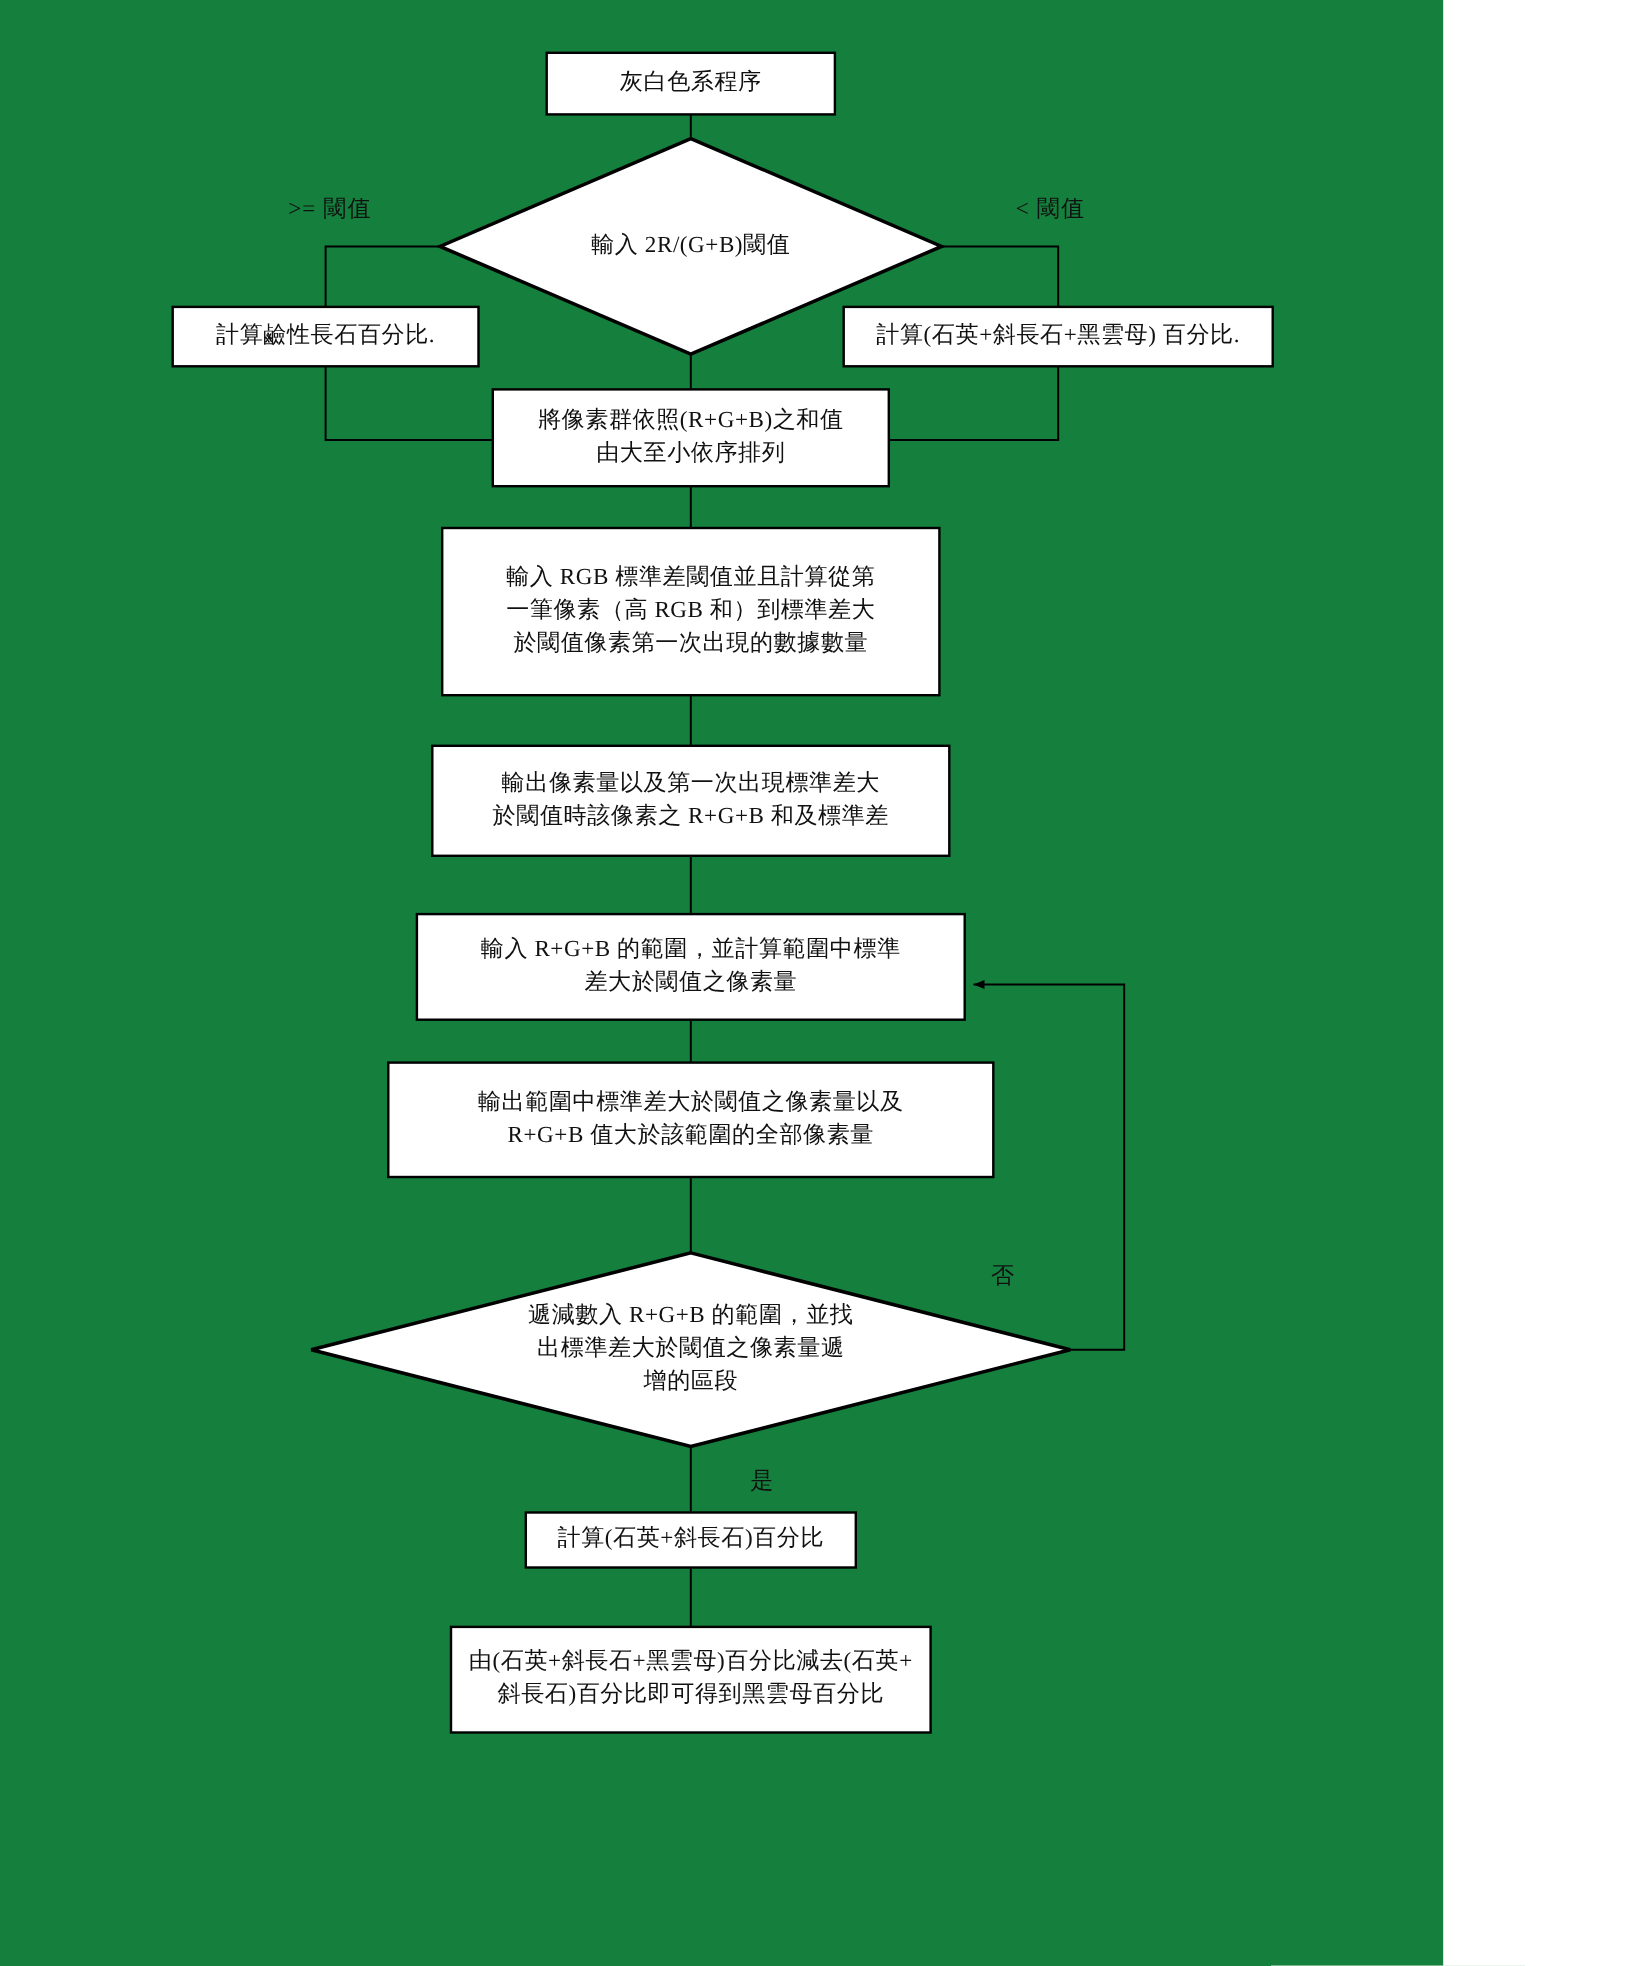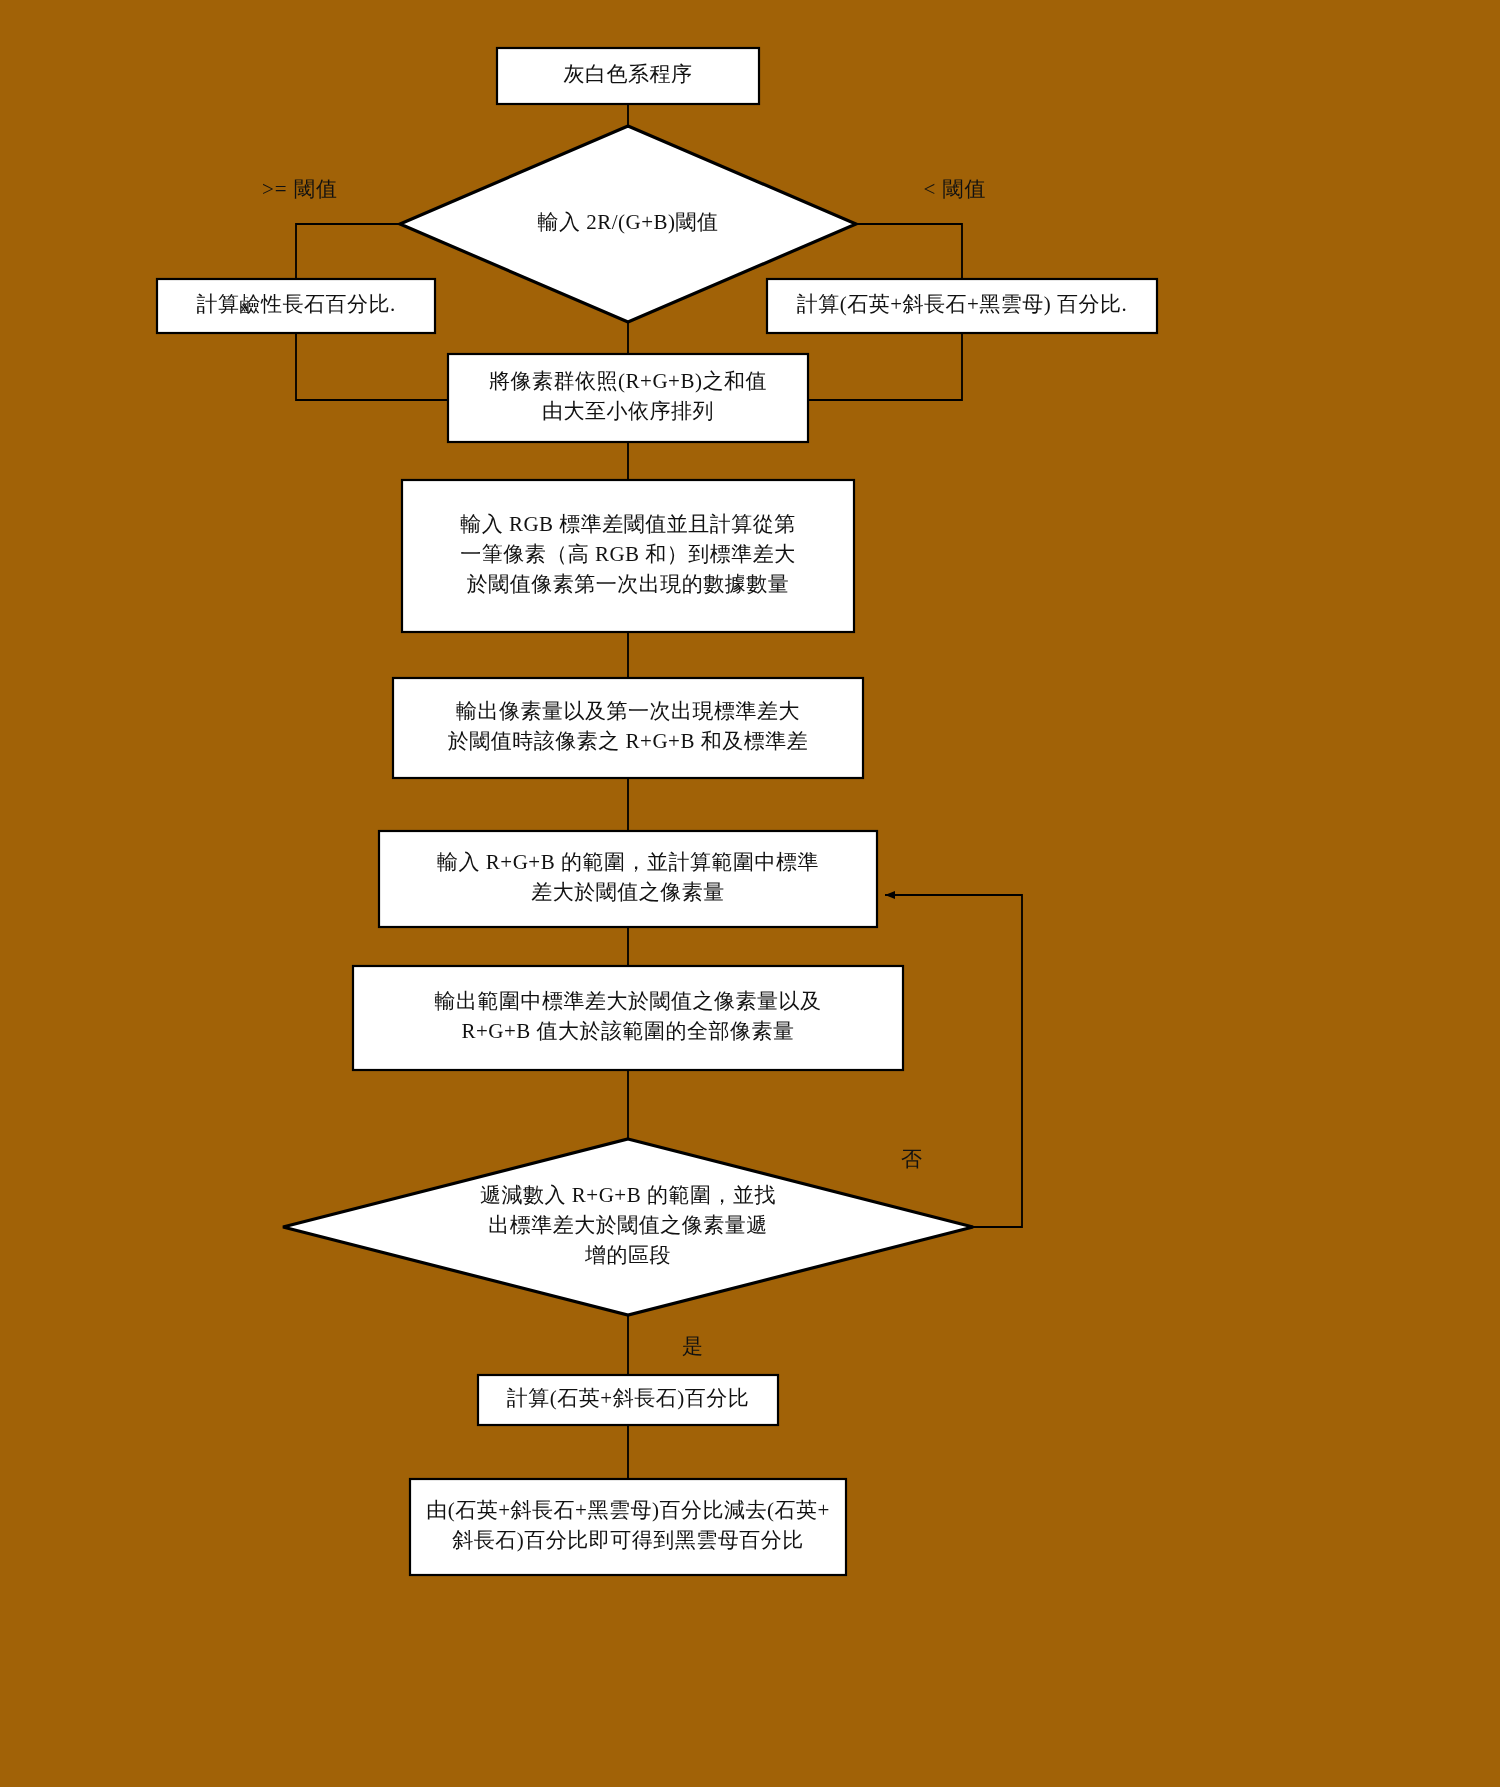--- a/index.html
+++ b/index.html
@@ -5,23 +5,23 @@
   html, body {
     margin: 0;
     padding: 0;
     background: #ffffff;
   }
   body {
     font-family: "Liberation Serif", "DejaVu Serif", serif;
   }
   #flowchart-root {
     position: relative;
-    width: 1500px;
+    width: 1312px;
     height: 1787px;
-    background: #a16207;
+    background: #15803d;
     overflow: hidden;
   }
   svg#flow-svg {
     position: absolute;
     top: 0;
     left: 0;
     width: 1500px;
     height: 1787px;
   }
   .node-shape {

